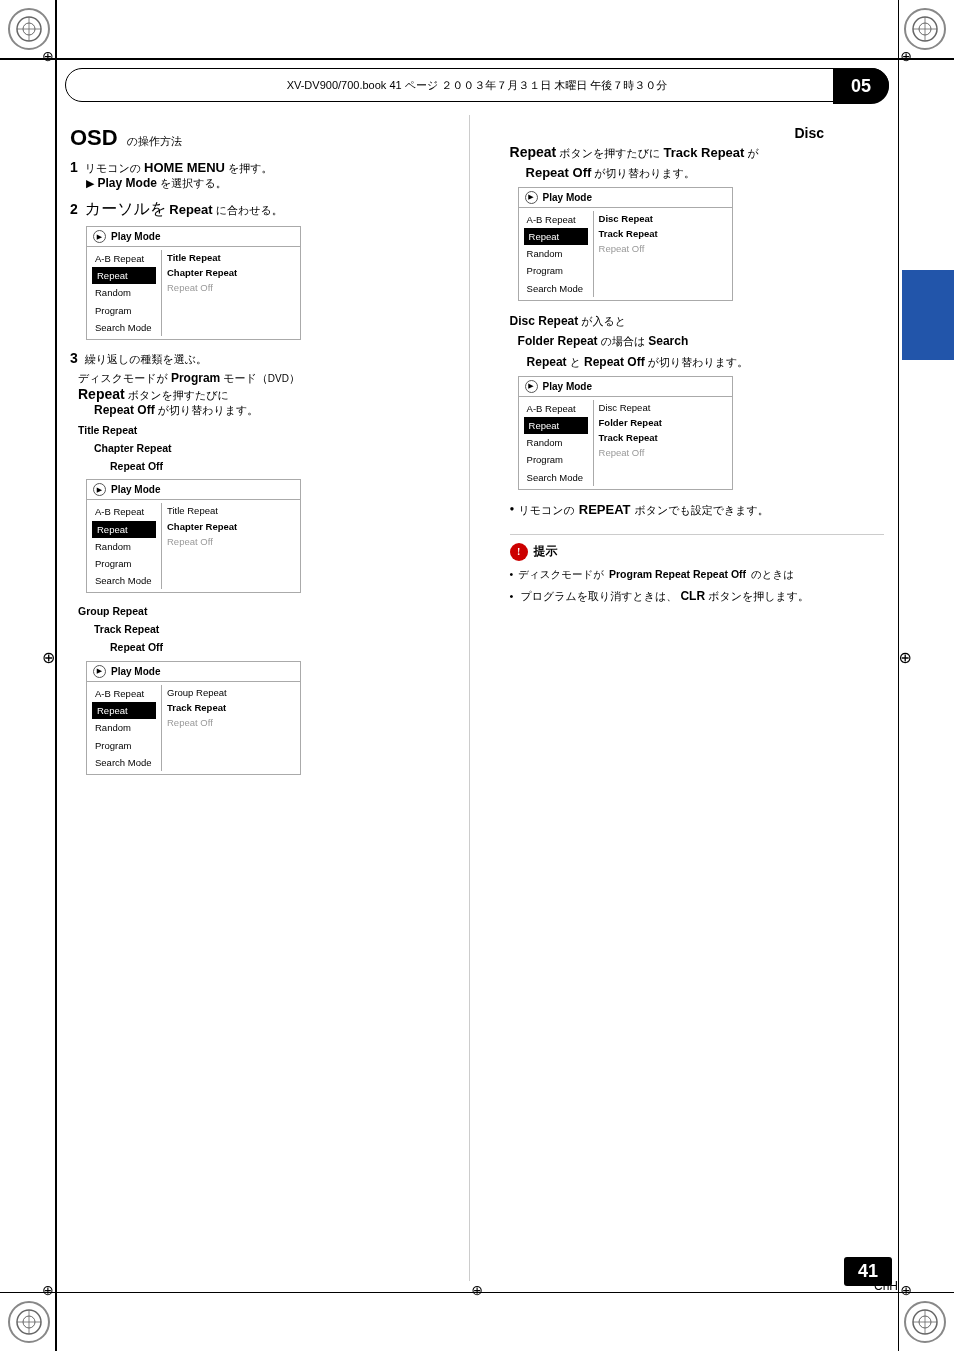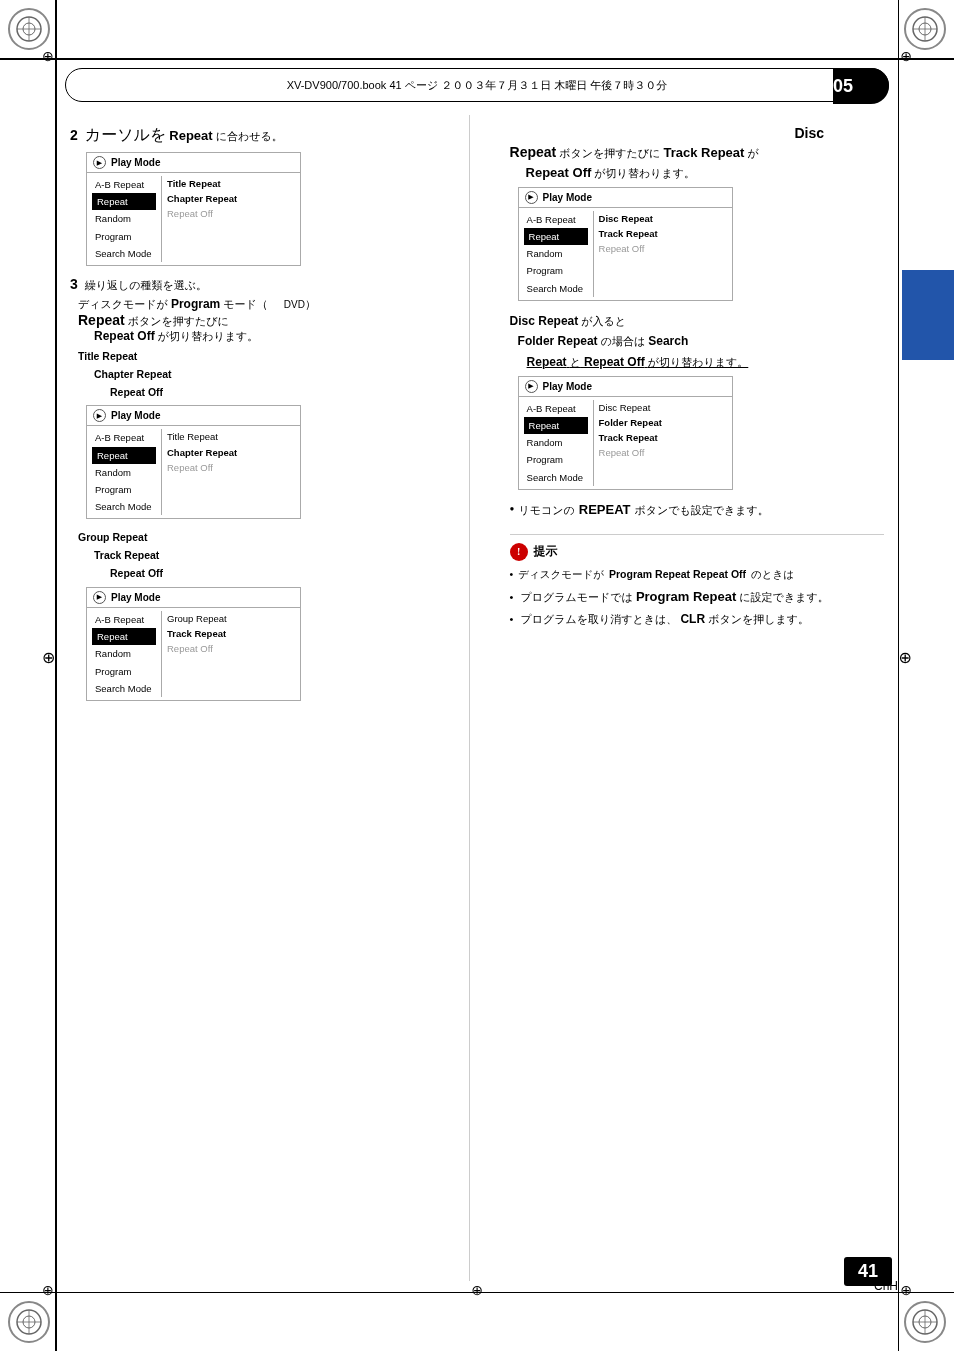--- a/index.html
+++ b/index.html
@@ -64,32 +64,47 @@
 <div style="position:absolute;left:42px;bottom:52px;font-size:14px;">⊕</div>
 <div style="position:absolute;right:42px;bottom:52px;font-size:14px;">⊕</div>
 <div style="position:absolute;left:50%;bottom:52px;transform:translateX(-50%);font-size:14px;">⊕</div>
 
 <div style="position:absolute;left:0;right:0;top:58px;height:1.5px;background:#000;"></div>
 
 <div style="position:absolute;left:0;right:0;bottom:58px;height:1.5px;background:#000;"></div>
 
 <div style="position:absolute;top:68px;left:65px;right:65px;height:34px;border:1.5px solid #000;border-radius:18px;display:flex;align-items:center;justify-content:center;">
   <span style="font-family:Arial,sans-serif;font-size:11px;">XV-DV900/700.book  41 ページ  ２００３年７月３１日  木曜日  午後７時３０分</span>
-  <div style="position:absolute;right:-1px;top:-1px;background:#000;color:#fff;width:56px;height:36px;border-radius:0 18px 18px 0;display:flex;align-items:center;justify-content:flex-start;font-size:18px;font-weight:bold;font-family:Arial,sans-serif;">
+  <div style="position:absolute;right:-1px;top:-1px;background:#000;color:#fff;width:56px;height:36px;border-radius:0 18px 18px 0;display:flex;align-items:center;justify-content:center;font-size:18px;font-weight:bold;font-family:Arial,sans-serif;">
     <span>05</span>
   </div>
 </div>
 
 <div style="position:absolute;right:0;top:270px;width:52px;height:90px;background:#2255aa;z-index:2;"></div>
 
 <div style="position:absolute;top:115px;left:70px;right:70px;bottom:70px;">
 
   <div style="position:absolute;left:0;top:10px;width:46%;">
 
-
+    <div style="margin-bottom:8px;">
+      <span style="font-size:22px;font-weight:bold;font-family:Arial,sans-serif;">OSD</span>
+      <span style="font-size:11px;font-family:'MS Gothic',sans-serif;margin-left:6px;">の操作方法</span>
+    </div>
+
+    <div style="margin-bottom:8px;">
+      <span style="font-size:14px;font-weight:bold;font-family:Arial,sans-serif;margin-right:4px;">1</span>
+      <span style="font-size:11px;font-family:'MS Gothic',sans-serif;">リモコンの</span>
+      <span style="font-size:13px;font-weight:bold;font-family:Arial,sans-serif;">HOME MENU</span>
+      <span style="font-size:11px;font-family:'MS Gothic',sans-serif;">を押す。</span>
+      <div style="padding-left:16px;font-size:11px;font-family:'MS Gothic',sans-serif;">
+        <span>▶</span>
+        <span style="font-size:12px;font-weight:bold;font-family:Arial,sans-serif;">Play Mode</span>
+        <span>を選択する。</span>
+      </div>
+    </div>
 
     <div style="margin-bottom:6px;">
       <span style="font-size:14px;font-weight:bold;font-family:Arial,sans-serif;margin-right:4px;">2</span>
       <span style="font-size:16px;font-family:'MS Gothic',sans-serif;">カーソルを</span>
       <span style="font-size:13px;font-weight:bold;font-family:Arial,sans-serif;">Repeat</span>
       <span style="font-size:11px;font-family:'MS Gothic',sans-serif;">に合わせる。</span>
     </div>
 
     <div style="border:1.5px solid #aaa;width:215px;margin:4px 0 10px 16px;background:#fff;font-family:Arial,sans-serif;font-size:10px;">
       <div style="display:flex;align-items:center;gap:5px;padding:3px 6px;border-bottom:1px solid #aaa;">
@@ -114,21 +129,21 @@
 
     <div style="margin-bottom:4px;">
       <span style="font-size:14px;font-weight:bold;font-family:Arial,sans-serif;margin-right:4px;">3</span>
       <span style="font-size:11px;font-family:'MS Gothic',sans-serif;">繰り返しの種類を選ぶ。</span>
     </div>
 
     <div style="margin:4px 0 4px 8px;">
       <div style="font-size:11px;font-family:'MS Gothic',sans-serif;">
         <span>ディスクモードが</span>
         <span style="font-weight:bold;font-size:12px;font-family:Arial,sans-serif;">Program</span>
-        <span>モード（</span><span style="font-size:10px;margin-left:16px;">DVD</span><span>）</span>
+        <span>モード（</span><span style="font-size:10px;">DVD</span><span>）</span>
       </div>
       <div style="font-size:11px;font-family:'MS Gothic',sans-serif;display:flex;align-items:baseline;gap:3px;">
         <span style="font-weight:bold;font-size:14px;font-family:Arial,sans-serif;">Repeat</span>
         <span>ボタンを押すたびに</span>
       </div>
       <div style="padding-left:16px;font-size:11px;font-family:'MS Gothic',sans-serif;">
         <span style="font-weight:bold;font-size:12px;font-family:Arial,sans-serif;">Repeat Off</span>
         <span>が切り替わります。</span>
       </div>
     </div>
@@ -249,21 +264,21 @@
     <div style="margin:6px 0 4px 0;">
       <div style="font-size:11px;font-family:'MS Gothic',sans-serif;line-height:1.7;">
         <span style="font-size:12px;font-weight:bold;font-family:Arial,sans-serif;">Disc Repeat</span>
         <span>が入ると</span>
       </div>
       <div style="padding-left:8px;font-size:11px;font-family:'MS Gothic',sans-serif;line-height:1.7;">
         <span style="font-size:12px;font-weight:bold;font-family:Arial,sans-serif;">Folder Repeat</span>
         <span>の場合は</span>
         <span style="font-size:12px;font-weight:bold;font-family:Arial,sans-serif;">Search</span>
       </div>
-      <div style="padding-left:17px;font-size:11px;font-family:'MS Gothic',sans-serif;line-height:1.7;text-decoration:underline;">
+      <div style="padding-left:17px;font-size:11px;font-family:'MS Gothic',sans-serif;line-height:1.7;">
         <span style="font-size:12px;font-weight:bold;font-family:Arial,sans-serif;">Repeat</span>
         <span>と</span>
         <span style="font-size:12px;font-weight:bold;font-family:Arial,sans-serif;">Repeat Off</span>
         <span>が切り替わります。</span>
       </div>
     </div>
 
     <div style="border:1.5px solid #aaa;width:215px;margin:4px 0 12px 8px;background:#fff;font-family:Arial,sans-serif;font-size:10px;">
       <div style="display:flex;align-items:center;gap:5px;padding:3px 6px;border-bottom:1px solid #aaa;">
         <span style="width:13px;height:13px;border:1.5px solid #555;border-radius:50%;display:inline-flex;align-items:center;justify-content:center;font-size:7px;">▶</span>
@@ -299,26 +314,20 @@
         <span style="font-size:12px;font-weight:bold;font-family:'MS Gothic',sans-serif;">提示</span>
       </div>
       <div style="display:flex;gap:5px;margin-bottom:4px;font-size:10.5px;font-family:'MS Gothic',sans-serif;line-height:1.5;">
         <span>•</span>
         <span>ディスクモードが</span>
         <span style="font-weight:bold;font-family:Arial,sans-serif;">Program Repeat Repeat Off</span>
         <span>のときは</span>
       </div>
       <div style="margin:4px 0;font-size:11px;font-family:'MS Gothic',sans-serif;line-height:1.5;">
         <span style="margin-right:4px;">•</span>
-        <span>プログラムモードでは</span>
-        <span style="font-size:13px;font-weight:bold;font-family:Arial,sans-serif;">Program Repeat</span>
-        <span>に設定できます。</span>
-      </div>
-      <div style="margin:4px 0;font-size:11px;font-family:'MS Gothic',sans-serif;line-height:1.5;">
-        <span style="margin-right:4px;">•</span>
         <span>プログラムを取り消すときは、</span>
         <span style="font-size:12px;font-weight:bold;font-family:Arial,sans-serif;">CLR</span>
         <span>ボタンを押します。</span>
       </div>
     </div>
 
   </div>
 
 </div>
 

